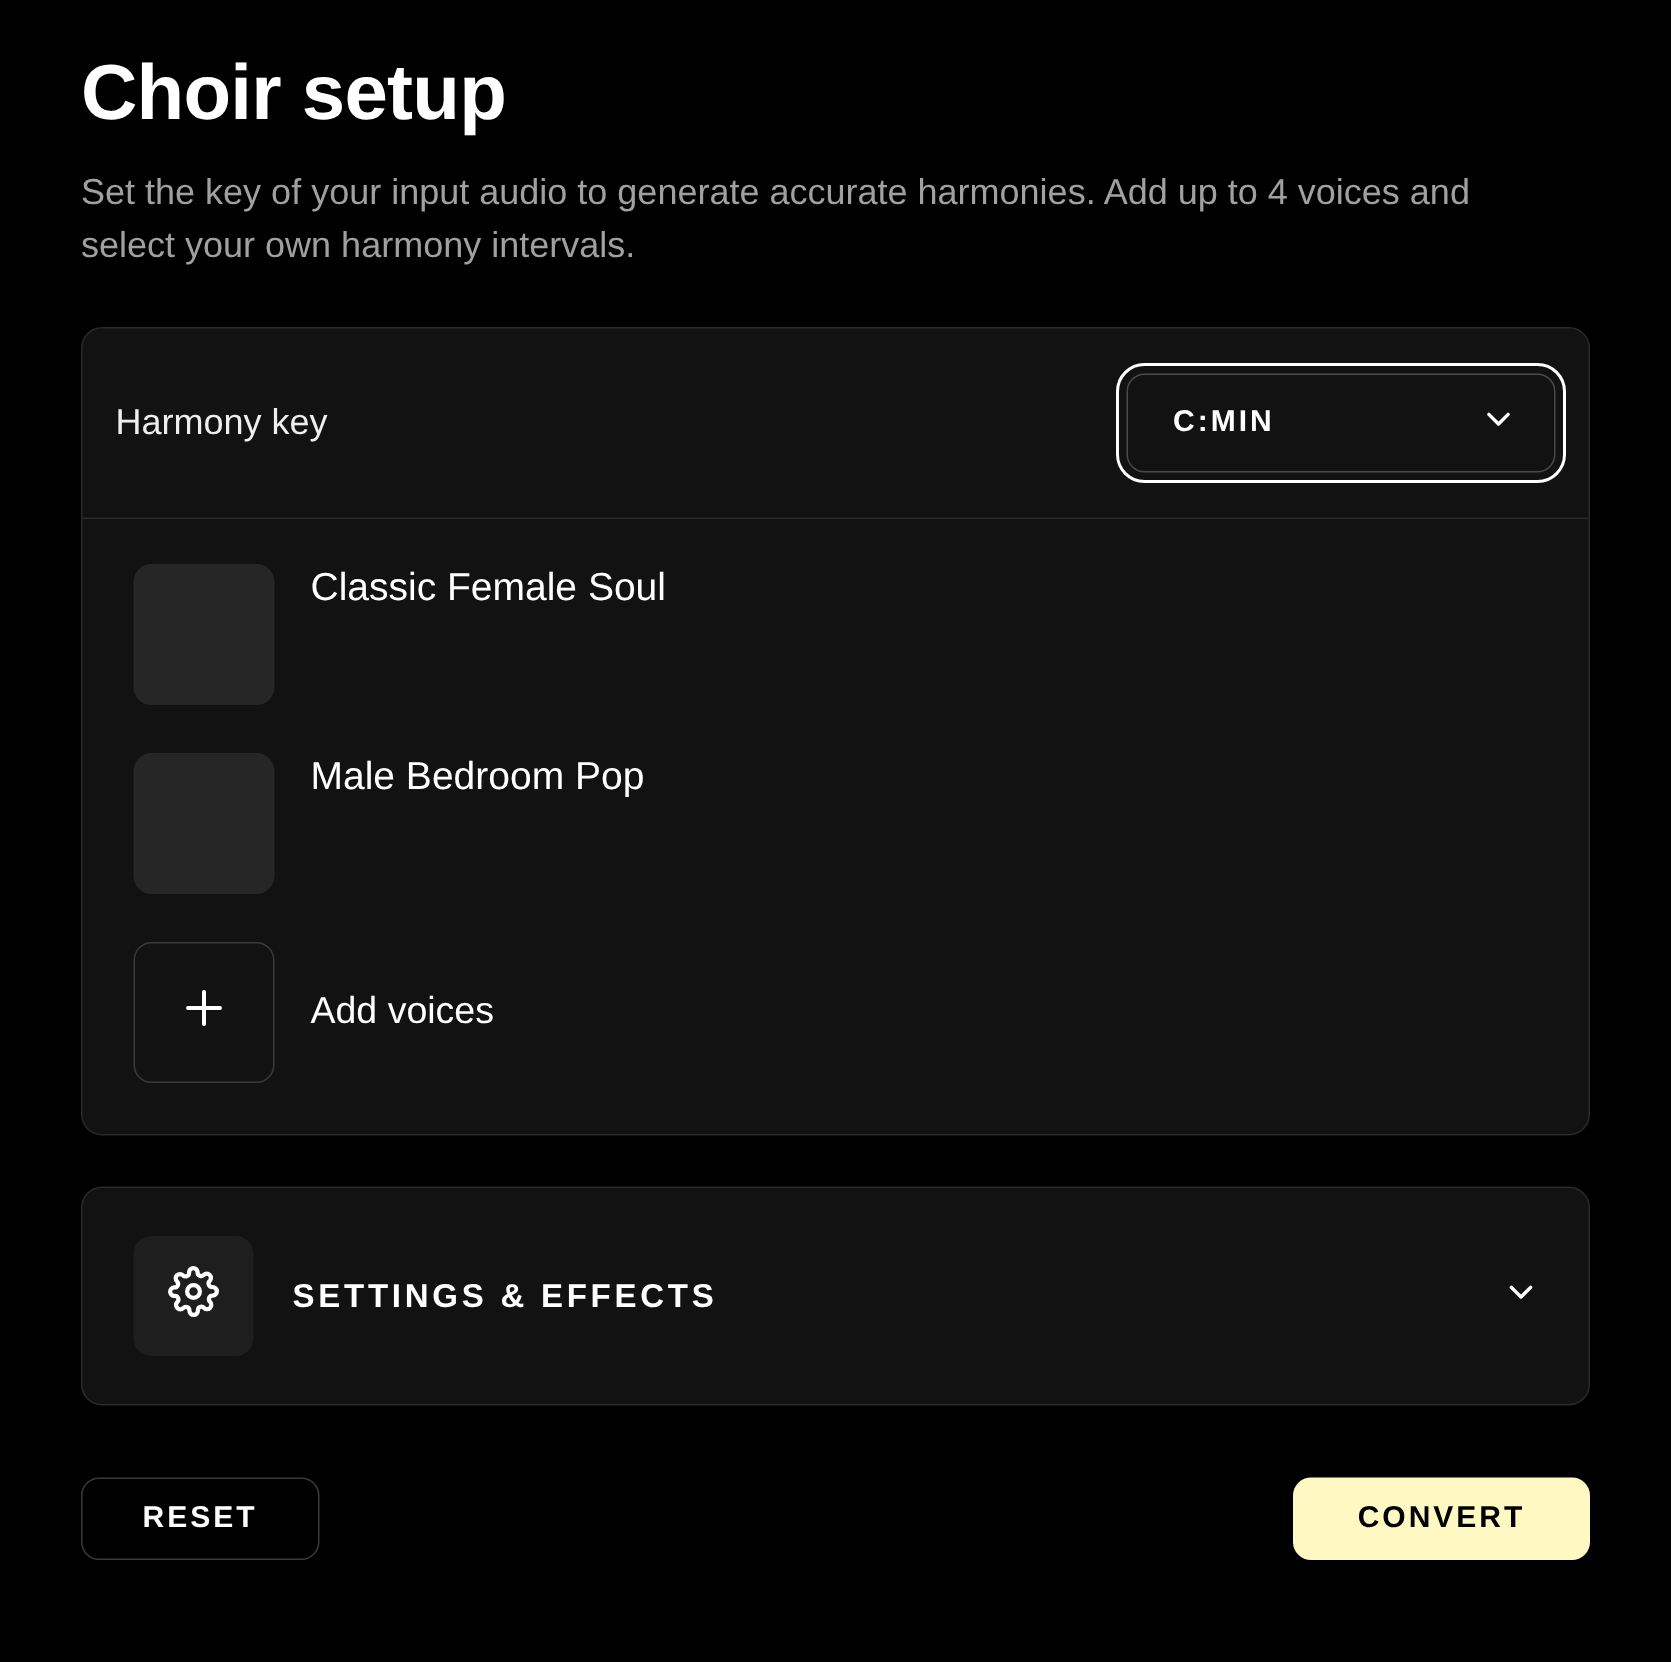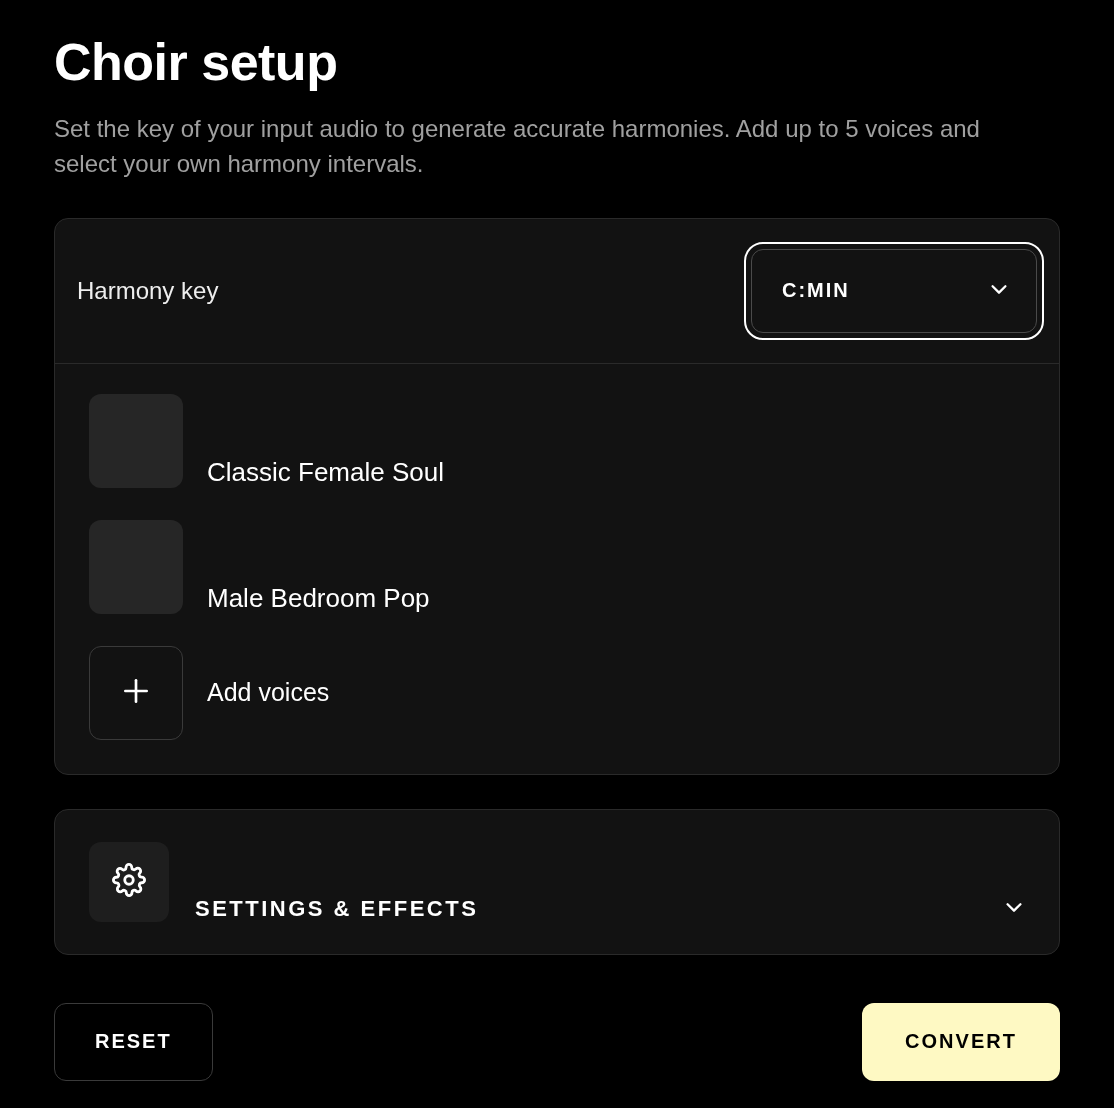--- a/index.html
+++ b/index.html
@@ -44,21 +44,21 @@
     .row-label {
       font-size: 24px;
       color: #eeeeee;
     }
     .select {
       position: relative;
       display: flex;
       align-items: center;
       justify-content: space-between;
       min-width: 286px;
-      height: 84px;
+      height: 66px;
       padding: 0 26px 0 30px;
       border: 1px solid #4a4a4a;
       border-radius: 12px;
       background: transparent;
       cursor: pointer;
       gap: 32px;
     }
     .select.focused-ring {
       outline: 2px solid #ffffff;
       outline-offset: 5px;
@@ -72,21 +72,21 @@
     .chevron-down {
       width: 22px;
       height: 22px;
       flex-shrink: 0;
     }
     .voices-section {
       padding: 30px 34px 34px 34px;
     }
     .voice-row {
       display: flex;
-      align-items: flex-end;
+      align-items: flex-start;
       gap: 24px;
       margin-bottom: 32px;
     }
     .voice-avatar {
       width: 94px;
       height: 94px;
       background: #262626;
       border-radius: 12px;
       flex-shrink: 0;
     }
@@ -118,21 +118,21 @@
     .add-label {
       font-size: 25px;
       color: #ffffff;
     }
     .settings-panel {
       background: #121212;
       border: 1px solid #2a2a2a;
       border-radius: 14px;
       padding: 32px 34px;
       display: flex;
-      align-items: flex-end;
+      align-items: center;
       gap: 26px;
       cursor: pointer;
       margin-bottom: 48px;
     }
     .gear-tile {
       width: 80px;
       height: 80px;
       background: #1e1e1e;
       border-radius: 12px;
       display: flex;
@@ -150,21 +150,21 @@
       letter-spacing: 2.5px;
       color: #ffffff;
       flex: 1;
     }
     .footer-actions {
       display: flex;
       justify-content: space-between;
       align-items: center;
     }
     .btn {
-      height: 78px;
+      height: 55px;
       padding: 0 40px;
       border-radius: 12px;
       font-size: 20px;
       font-weight: 600;
       letter-spacing: 2px;
       cursor: pointer;
       display: flex;
       align-items: center;
       justify-content: center;
     }
@@ -178,21 +178,21 @@
       background: #fef9c3;
       border: none;
       color: #000000;
       min-width: 198px;
     }
   </style>
 </head>
 <body>
 
 <h1 class="page-title">Choir setup</h1>
-<p class="page-description">Set the key of your input audio to generate accurate harmonies. Add up to 5 voices and select your own harmony intervals.</p>
+<p class="page-description">Set the key of your input audio to generate accurate harmonies. Add up to 4 voices and select your own harmony intervals.</p>
 
 <div class="panel">
 
   <div class="harmony-key-row">
     <div class="row-label">Harmony key</div>
     <div class="select focused-ring">
       <span class="select-value">C:MIN</span>
       <span>
         <svg class="chevron-down" viewBox="0 0 24 24" fill="none" stroke="#ffffff" stroke-width="2.5" stroke-linecap="round" stroke-linejoin="round">
             <polyline points="5 9 12 16 19 9"></polyline>

